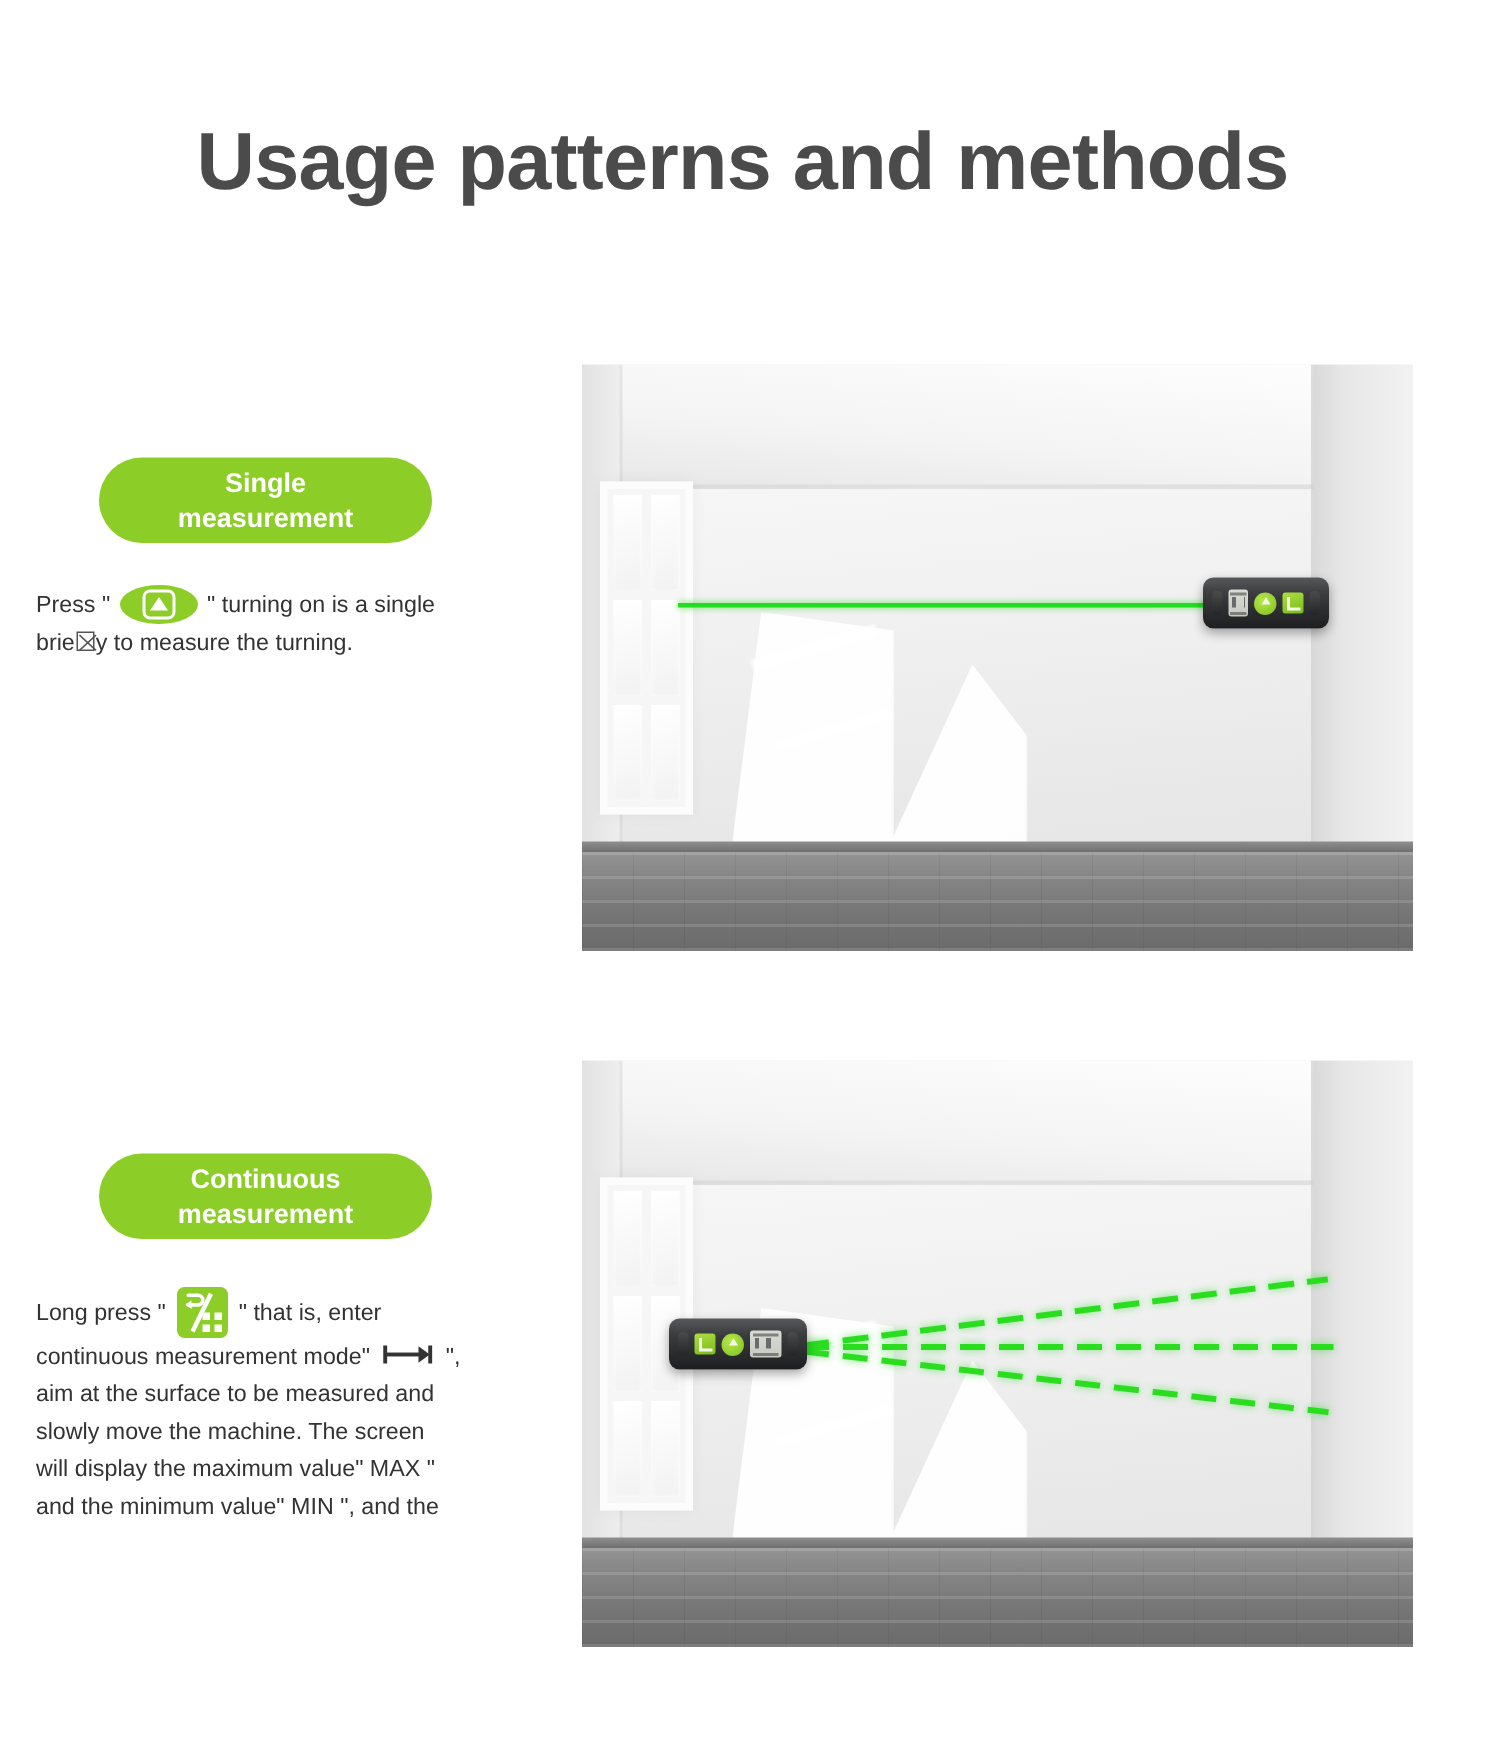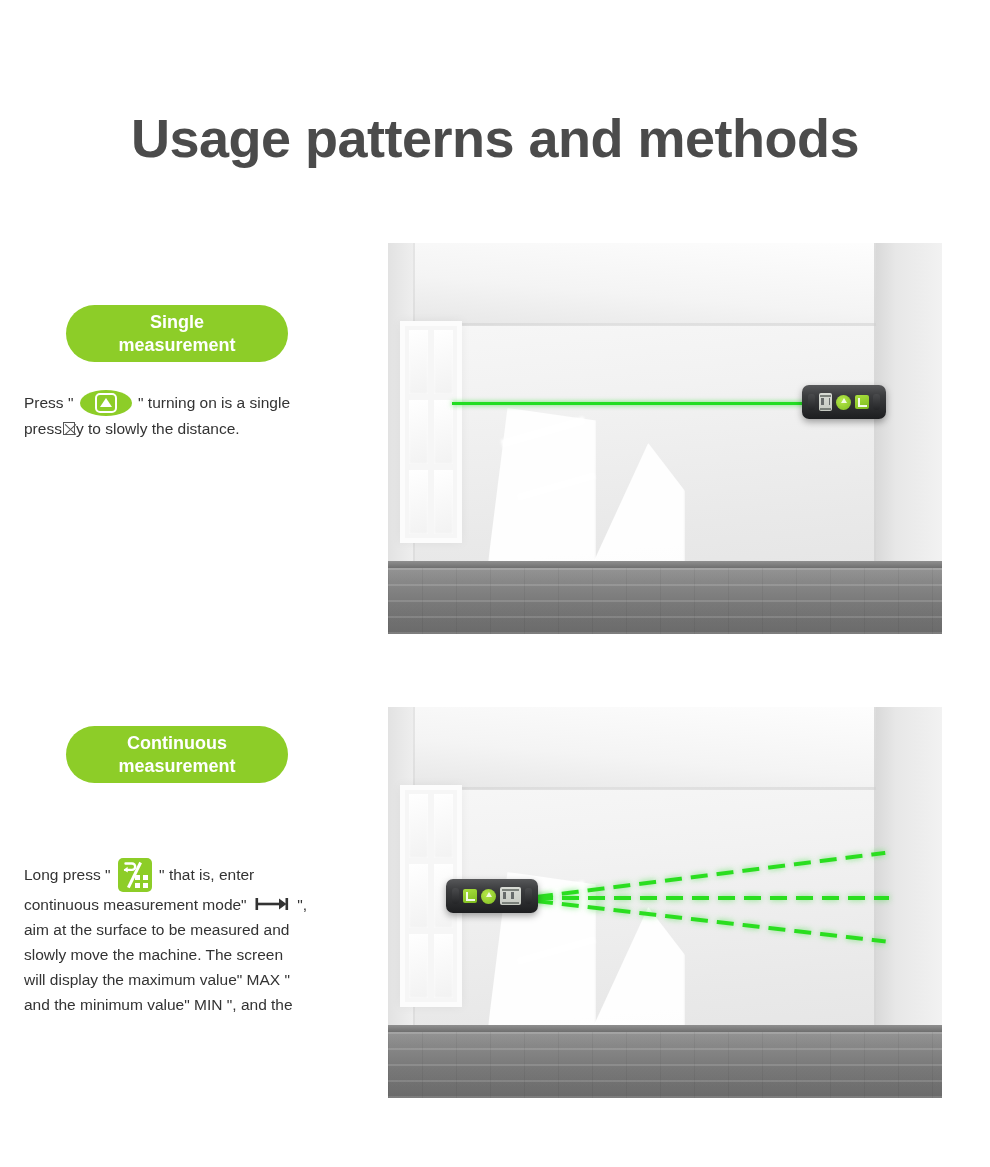--- a/index.html
+++ b/index.html
@@ -12,21 +12,21 @@
     height: 1167px;
     position: relative;
     font-family: "Liberation Sans", sans-serif;
     overflow: hidden;
   }
 
   
   .page-title {
     position: absolute;
     left: 0;
-    top: 110px;
+    top: 80px;
     width: 990px;
     text-align: center;
     font-size: 54px;
     font-weight: bold;
     color: #4b4b4b;
     letter-spacing: -0.5px;
     line-height: 1.05;
   }
 
   
@@ -335,21 +335,21 @@
 
 <div class="section">
 
   <div class="badge" style="left:66px; top:305px; width:222px; height:57px;">
     <span>Single</span>
     <span>measurement</span>
   </div>
 
   <div class="body-text" style="left:24px; top:390px;">
     <span class="ln"><span>Press " </span><span class="icon-single-btn"><span class="frame"></span><span class="tri"></span></span><span> " turning on is a single</span></span>
-    <span class="ln"><span>press</span><span class="tofu"></span><span>y to slowly the distance.</span></span>
+    <span class="ln"><span>brie</span><span class="tofu"></span><span>y to measure the turning.</span></span>
   </div>
 
   <div class="photo" style="left:388px; top:243px; width:554px; height:391px;">
     <div class="room">
       <div class="wall-back"></div>
       <div class="ceiling"></div>
       <div class="ceiling-edge"></div>
       <div class="wall-left"></div>
       <div class="corner-left"></div>
       <div class="wall-right"></div>
@@ -388,21 +388,21 @@
         <span class="btn-oval"></span>
         <span class="btn-square"></span>
         <span class="cap"></span>
       </div>
     </div>
   </div>
 </div>
 
 <div class="section">
 
-  <div class="badge" style="left:66px; top:726px; width:222px; height:57px;">
+  <div class="badge" style="left:66px; top:769px; width:222px; height:57px;">
     <span>Continuous</span>
     <span>measurement</span>
   </div>
 
   <div class="body-text" style="left:24px; top:858px;">
     <span class="ln"><span>Long press " </span><span class="icon-cont-key"><svg class="arrow" width="15" height="13" viewBox="0 0 15 13">
             <path d="M3.5 1.5 H10 a3.2 3.2 0 0 1 0 6.4 H3.2" fill="none" stroke="#ffffff" stroke-width="2.4" stroke-linecap="round"></path>
             <path d="M5.6 4.8 L1.6 7.9 L5.8 10.6 Z" fill="#ffffff"></path>
           </svg><span class="slash"></span><span class="grid">
             <i></i>

